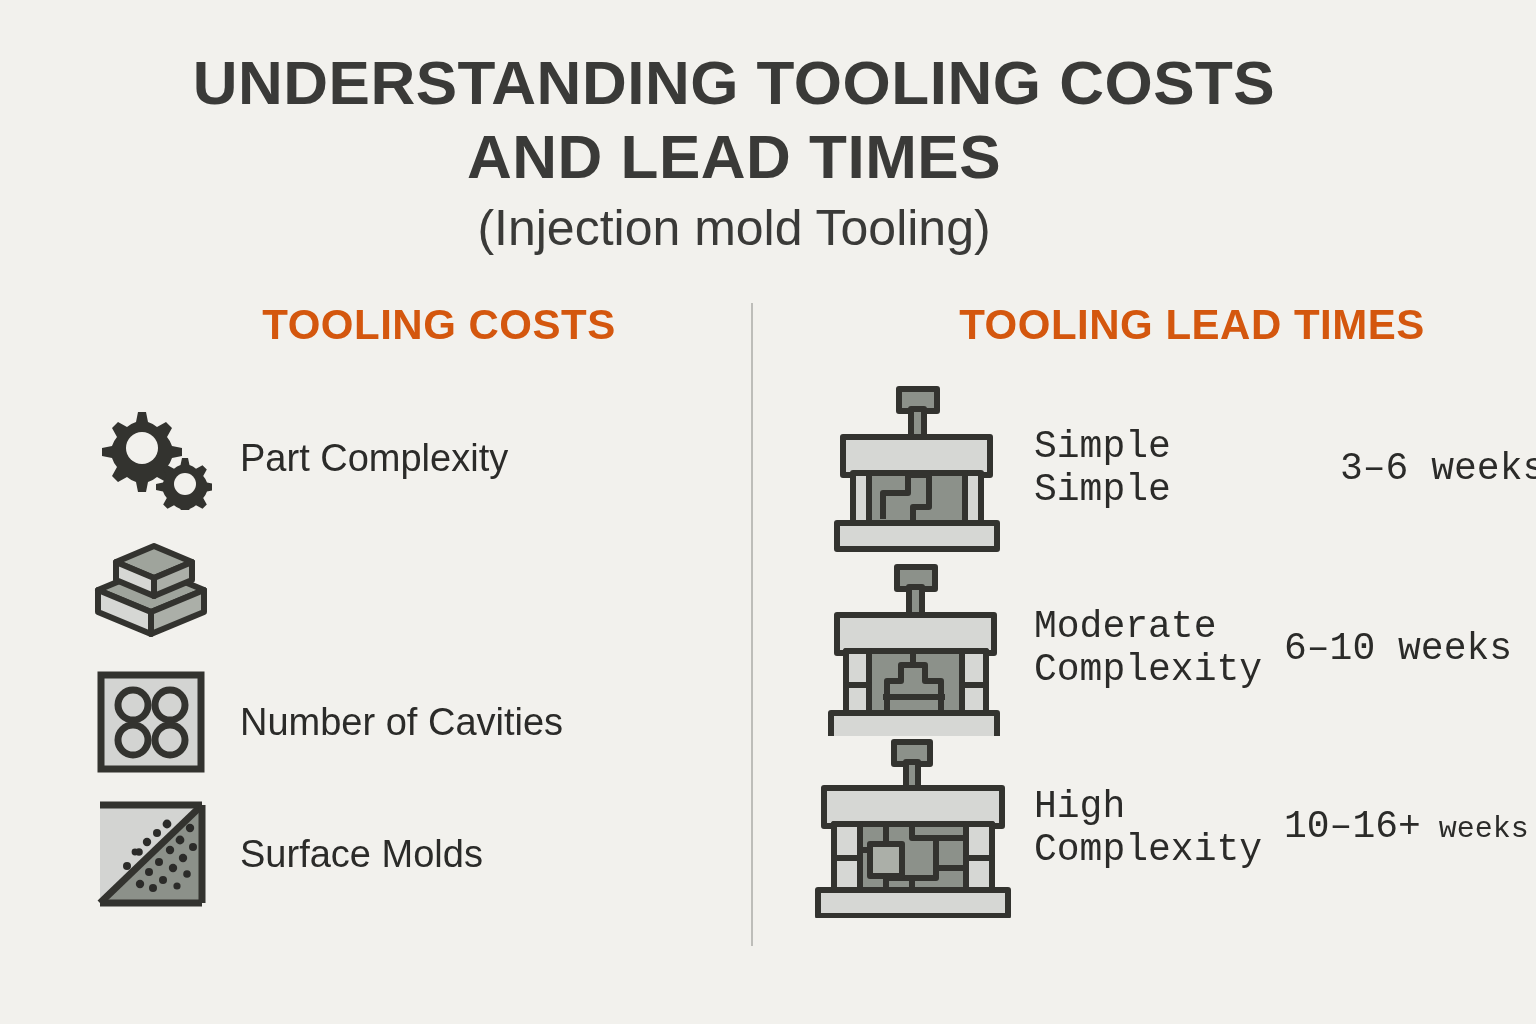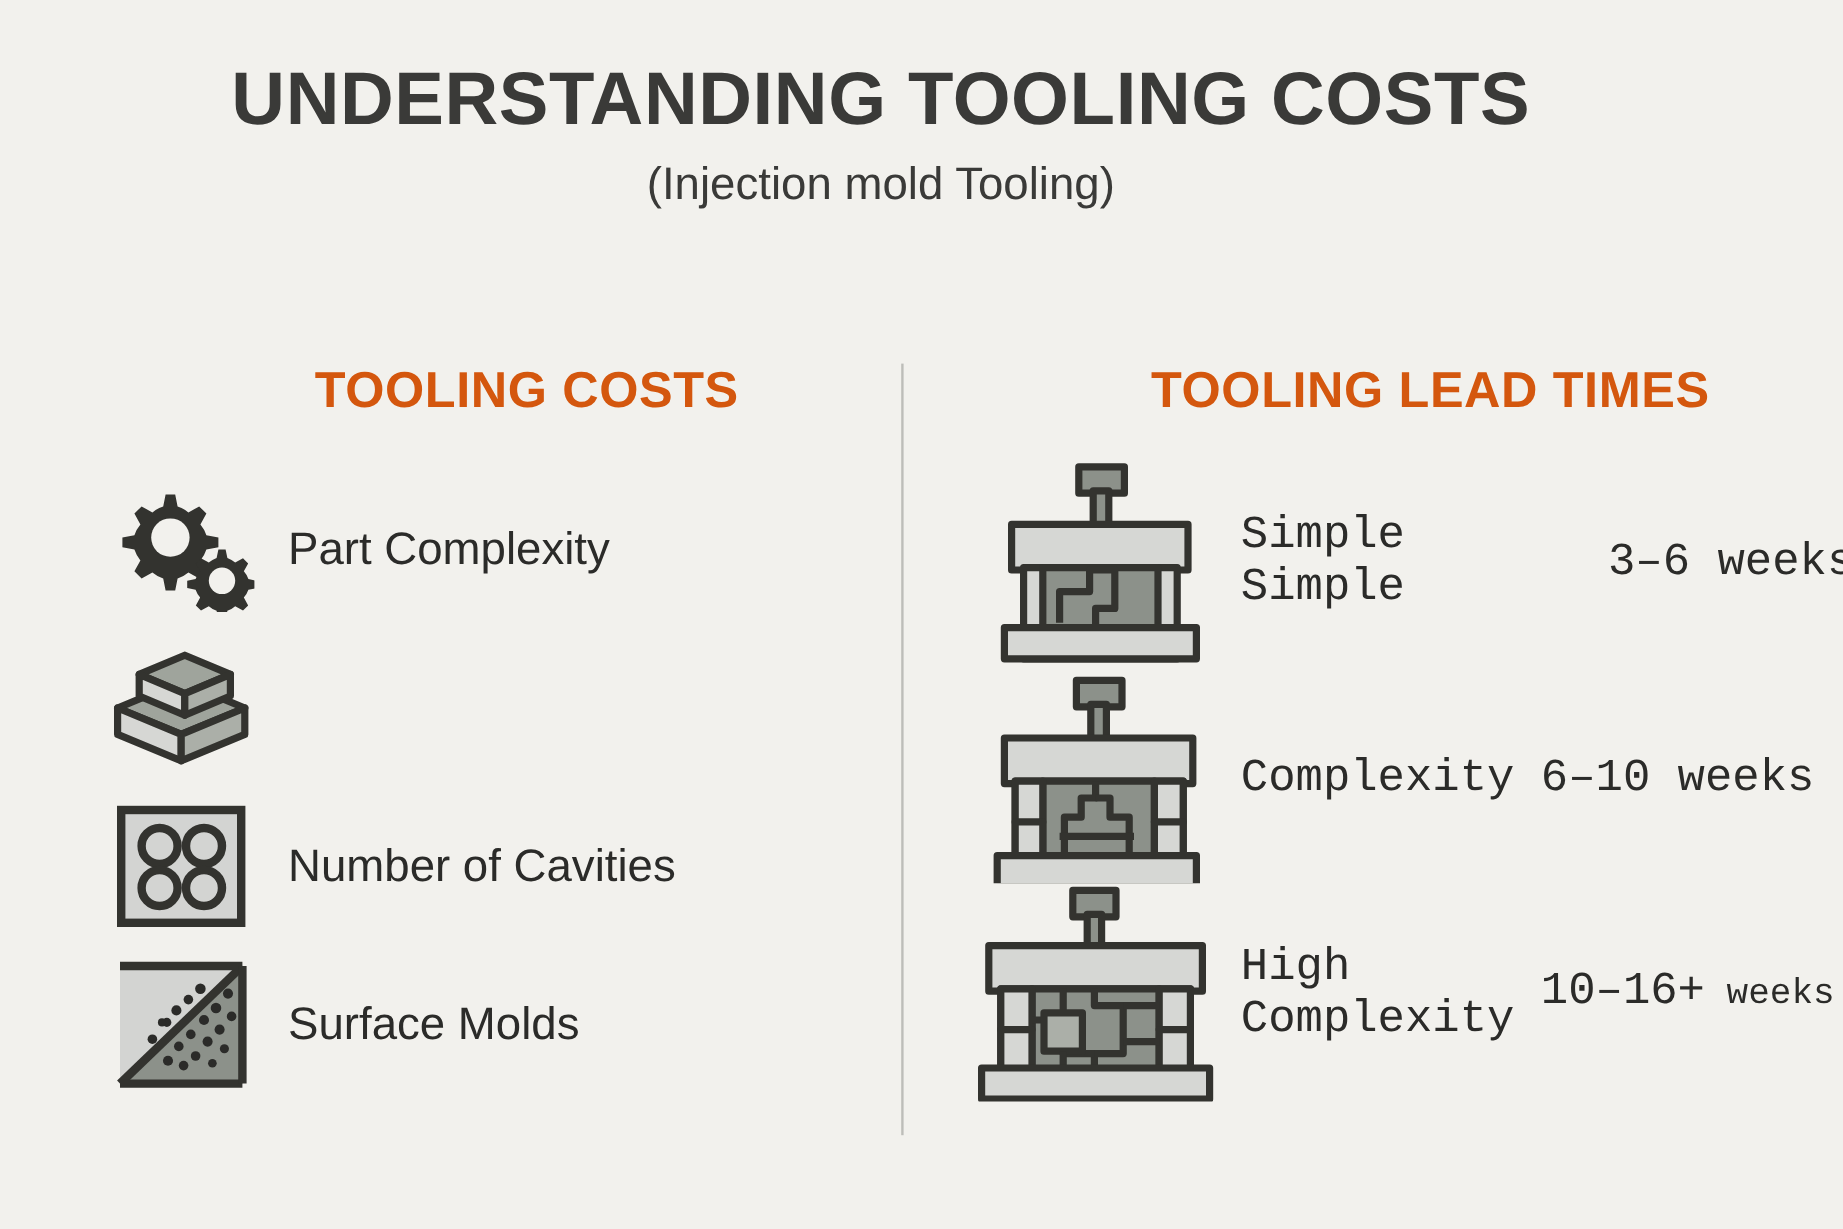--- a/index.html
+++ b/index.html
@@ -34,21 +34,21 @@
     font-weight: bold;
     font-size: 62px;
     line-height: 74px;
     letter-spacing: 0.5px;
     color: #3A3A38;
     text-transform: uppercase;
     white-space: nowrap;
   }
   .subtitle {
     margin-top: 12px;
-    font-size: 38px;
+    font-size: 50px;
     line-height: 44px;
     color: #3A3A38;
     font-weight: normal;
   }
 
   
   .divider {
     position: absolute;
     left: 751px;
     top: 303px;
@@ -145,20 +145,21 @@
 
   svg { display: block; }
 </style>
 </head>
 <body>
 
 <div class="canvas">
 
   <div class="header">
     <div class="title-line">UNDERSTANDING TOOLING COSTS</div>
+    <div class="title-line">AND LEAD TIMES</div>
     <div class="subtitle">(Injection mold Tooling)</div>
   </div>
 
   <div class="divider"></div>
 
   <div class="col-left">
     <div class="section-head">TOOLING COSTS</div>
 
     <div class="cost-list">
 
@@ -296,20 +297,21 @@
               <rect x="149" y="124" width="24" height="34" fill="#D6D7D4"></rect>
 
               <path d="M74 158 L74 120 L88 120 L88 104 L100 104 L100 90" fill="none" stroke="#33332F" stroke-width="6"></path>
               <path d="M128 158 L128 120 L112 120 L112 104 L100 104" fill="none" stroke="#33332F" stroke-width="6"></path>
               <path d="M70 136 L132 136" fill="none" stroke="#33332F" stroke-width="6"></path>
               <rect x="18" y="152" width="166" height="26" fill="#D6D7D4"></rect>
             </g>
           </svg>
         </div>
         <div class="lead-name">
+          <div>Moderate</div>
           <div>Complexity</div>
         </div>
         <div class="lead-weeks">6–10 weeks</div>
       </div>
 
       <div class="lead-row r3">
         <div class="lead-icon">
           <svg width="210" height="180" viewBox="0 0 210 180">
             <g stroke="#33332F" stroke-width="6" stroke-linejoin="round">
               <rect x="86" y="4" width="36" height="22" fill="#8C918A"></rect>

